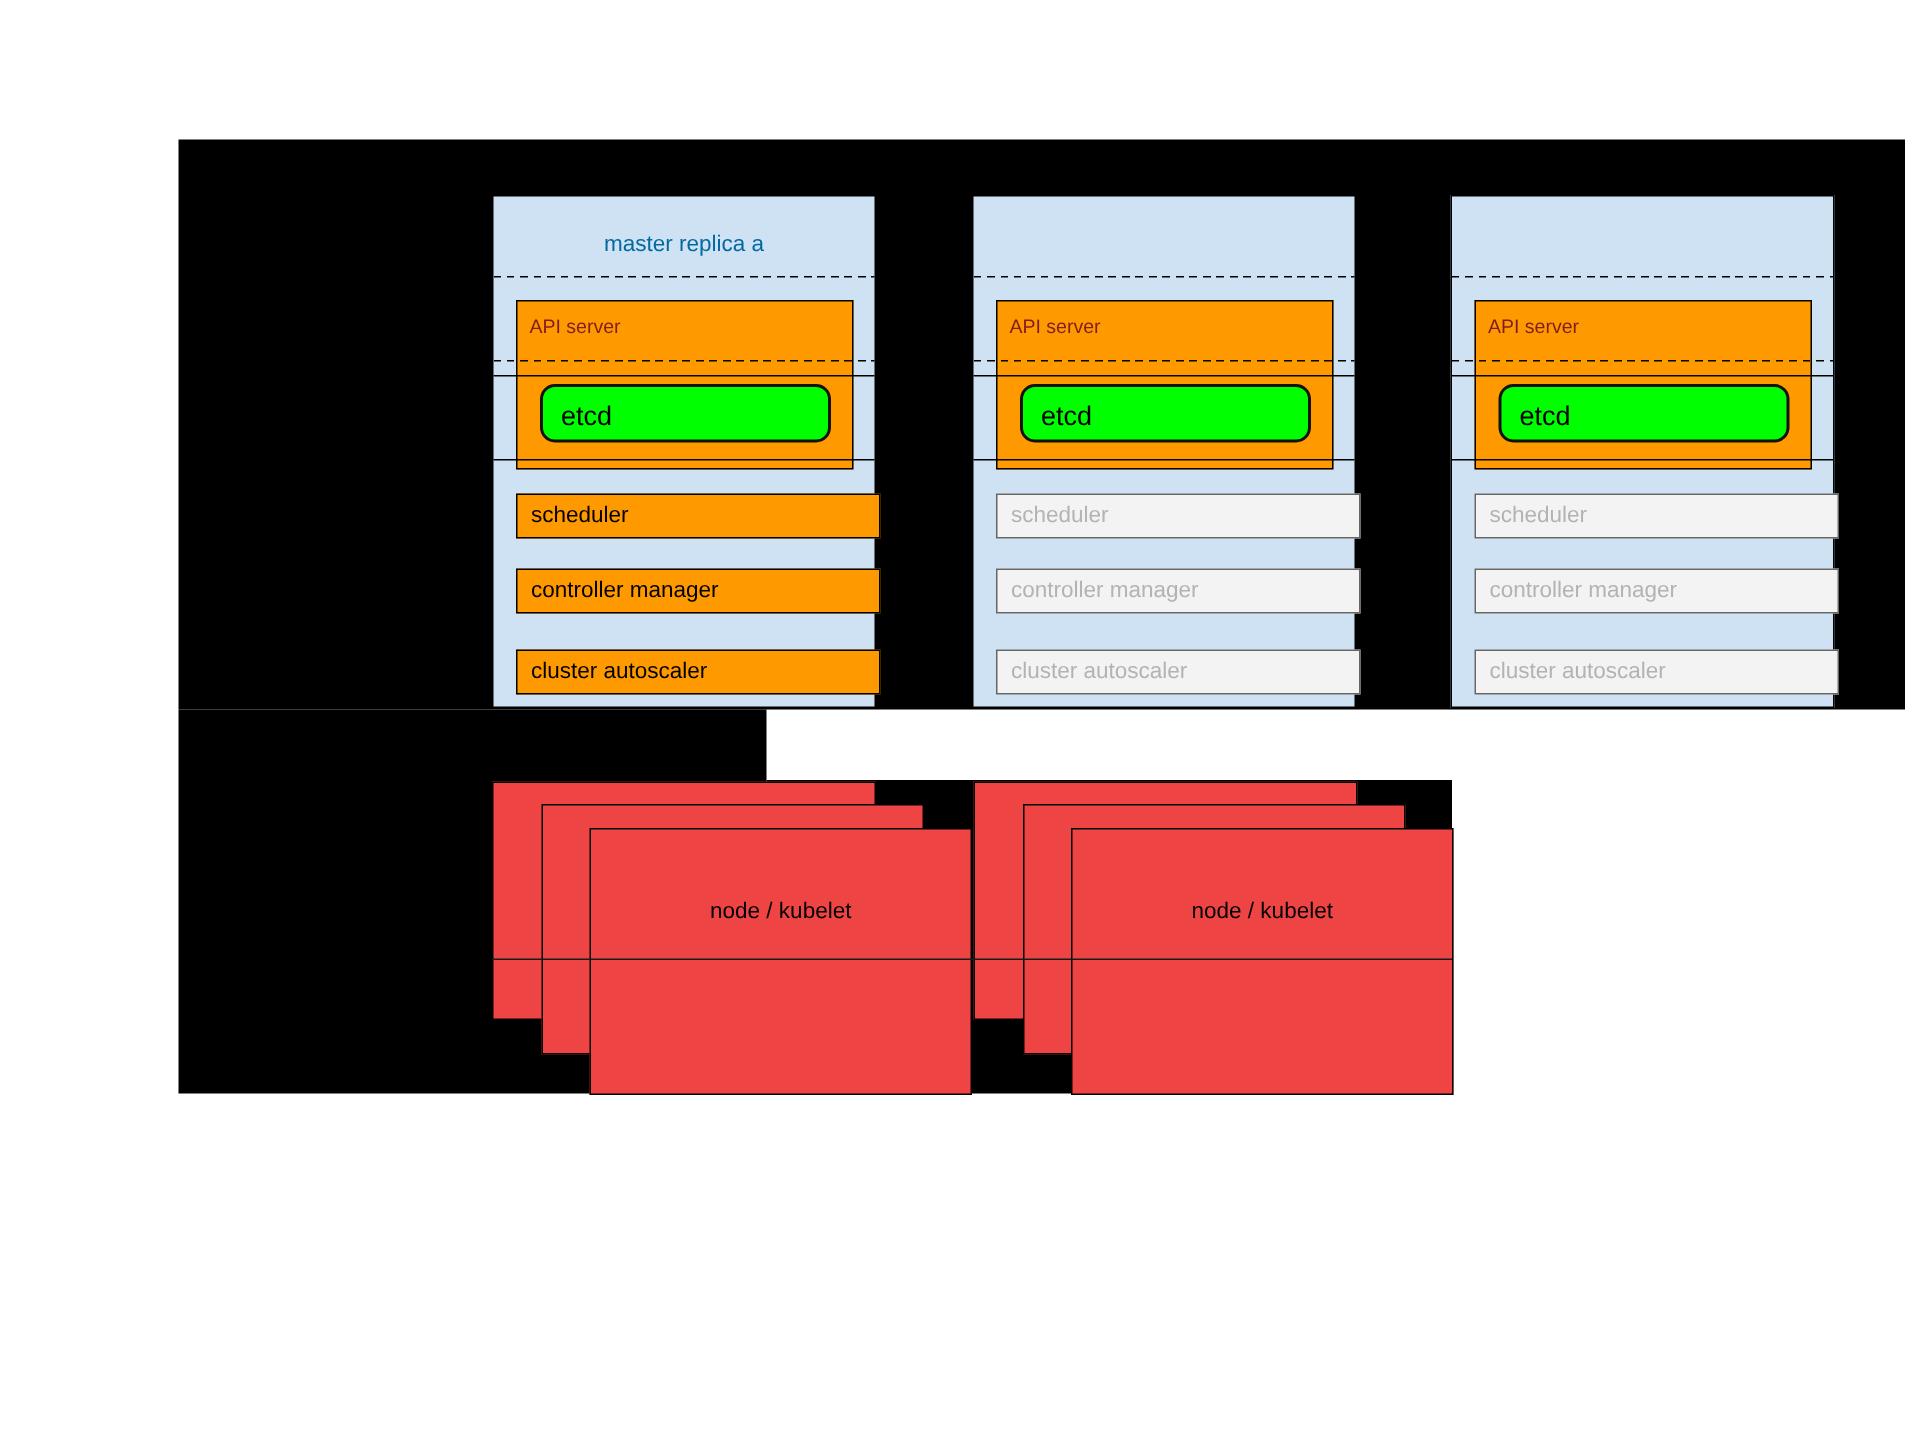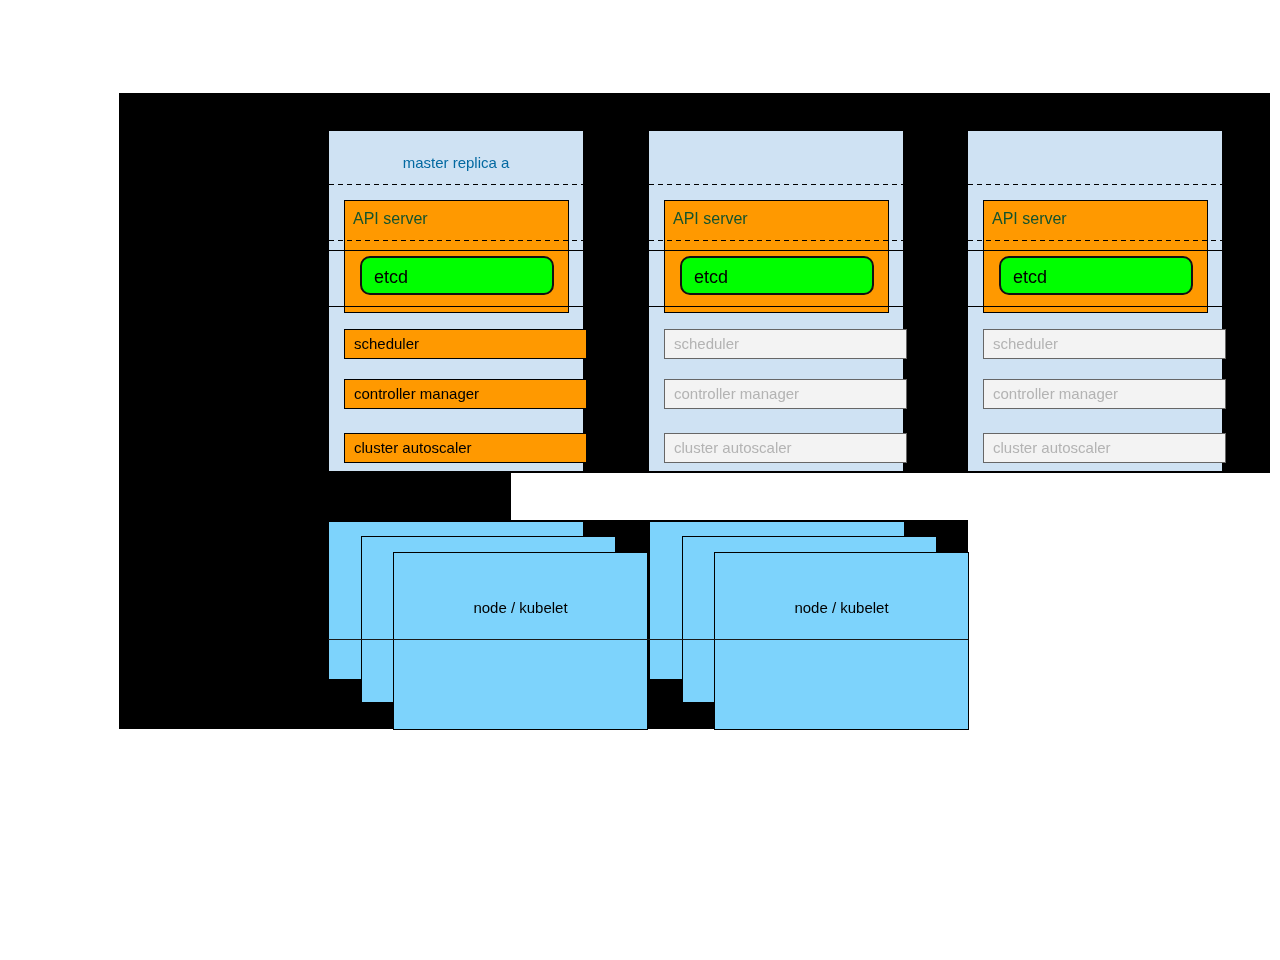--- a/index.html
+++ b/index.html
@@ -10,32 +10,32 @@
   
   .master{position:absolute;box-sizing:border-box;top:130px;width:256px;height:342px;
           background:#cfe2f3;border:1px solid #000;}
   .master-title{position:absolute;box-sizing:border-box;top:0;left:0;width:100%;padding-top:23px;
           text-align:center;font-size:15px;color:#0369a1;}
   .hline{position:absolute;left:0;width:100%;height:1px;}
   .hline.dashed{background:repeating-linear-gradient(90deg,#000 0 5px,transparent 5px 9px);}
   .hline.solid{background:#000;}
   .api-box{position:absolute;box-sizing:border-box;left:15px;top:69px;width:225px;height:113px;
           background:#ff9900;border:1.5px solid #000;}
-  .api-label{position:absolute;top:9px;left:8px;font-size:16px;color:#14532d;}
+  .api-label{position:absolute;top:9px;left:8px;font-size:13px;color:#7f1d1d;}
   .etcd-box{position:absolute;box-sizing:border-box;left:15px;top:55px;width:194px;height:39px;
           background:#00ff00;border:2px solid #111;border-radius:10px;}
   .etcd-label{position:absolute;top:9px;left:12px;font-size:18px;color:#000;}
   .comp{position:absolute;box-sizing:border-box;left:15px;width:243px;height:30px;
           font-size:15px;line-height:27px;padding-left:9px;}
   .comp.active{background:#ff9900;border:1.5px solid #000;color:#000;}
   .comp.inactive{background:#f3f3f3;border:1px solid #666666;color:#b3b3b3;}
   .comp.c1{top:198px}.comp.c2{top:248px}.comp.c3{top:302px}
   
   .node-stack{position:absolute;top:521px;width:320px;height:209px;}
-  .node-box{position:absolute;box-sizing:border-box;background:#7dd3fc;border:1px solid #000;}
+  .node-box{position:absolute;box-sizing:border-box;background:#ef4444;border:1px solid #000;}
   .node-back{left:0;top:0;width:256px;height:159px;}
   .node-mid{left:33px;top:15px;width:255px;height:167px;}
   .node-front{left:65px;top:31px;width:255px;height:178px;}
   .node-label{position:absolute;top:0;left:0;width:100%;padding-top:46px;text-align:center;
           font-size:15px;color:#000;box-sizing:border-box;}
   .node-divider{position:absolute;left:328px;top:639px;width:640px;height:1px;background:#1a1a1a;}
 </style>
 </head>
 <body>
 

